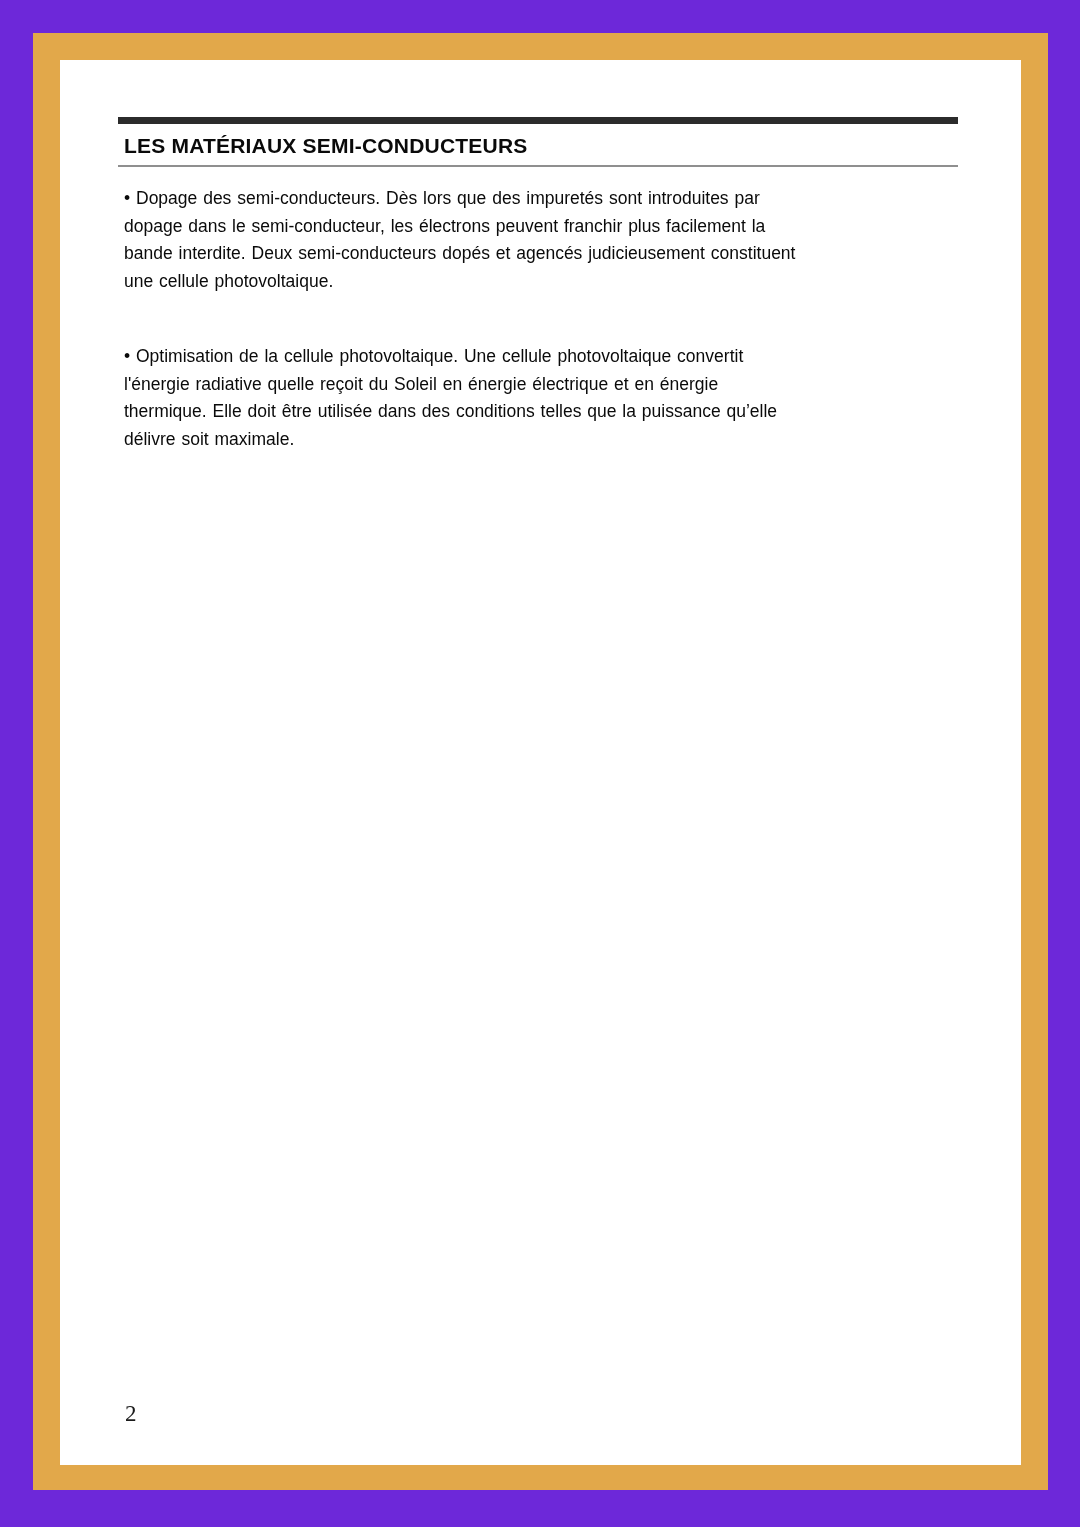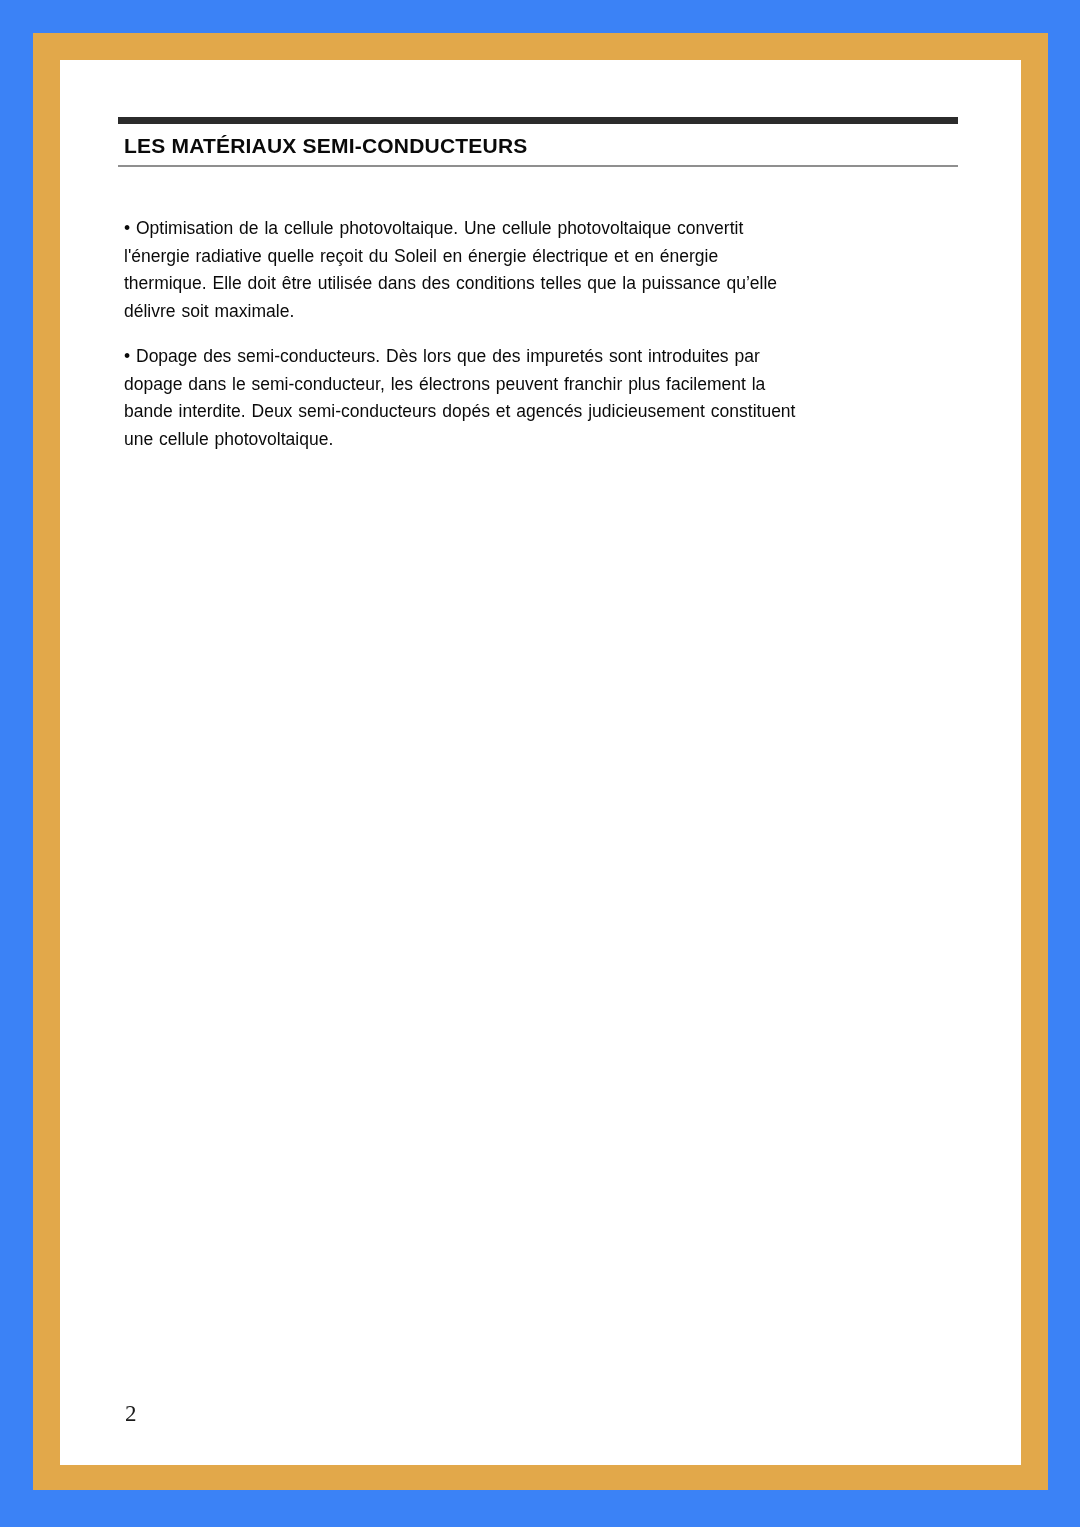--- a/index.html
+++ b/index.html
@@ -7,21 +7,21 @@
   body {
     width: 1080px;
     height: 1527px;
     background: #ffffff;
     font-family: "Liberation Sans", sans-serif;
   }
   .canvas {
     position: relative;
     width: 1080px;
     height: 1527px;
-    background: #3b82f6;
+    background: #6d28d9;
     overflow: hidden;
   }
   
   .frame {
     position: absolute;
     left: 33px;
     top: 33px;
     width: 1015px;
     height: 1457px;
     background: #E2A84A;
@@ -93,29 +93,29 @@
 
       <div class="content">
 
         <div class="rule-thick"></div>
 
         <h1 class="section-heading">LES MATÉRIAUX SEMI-CONDUCTEURS</h1>
 
         <div class="rule-thin"></div>
 
 
+        <p class="body-par par-dopage">• Dopage des semi-conducteurs. Dès lors que des impuretés sont introduites par
+dopage dans le semi-conducteur, les électrons peuvent franchir plus facilement la
+bande interdite. Deux semi-conducteurs dopés et agencés judicieusement constituent
+une cellule photovoltaique.</p>
+
         <p class="body-par par-optimisation">• Optimisation de la cellule photovoltaique. Une cellule photovoltaique convertit
 l'énergie radiative quelle reçoit du Soleil en énergie électrique et en énergie
 thermique. Elle doit être utilisée dans des conditions telles que la puissance qu’elle
 délivre soit maximale.</p>
-
-        <p class="body-par par-dopage">• Dopage des semi-conducteurs. Dès lors que des impuretés sont introduites par
-dopage dans le semi-conducteur, les électrons peuvent franchir plus facilement la
-bande interdite. Deux semi-conducteurs dopés et agencés judicieusement constituent
-une cellule photovoltaique.</p>
 
       </div>
 
       <div class="page-number">2</div>
 
     </div>
   </div>
 </div>
 
 </body></html>

